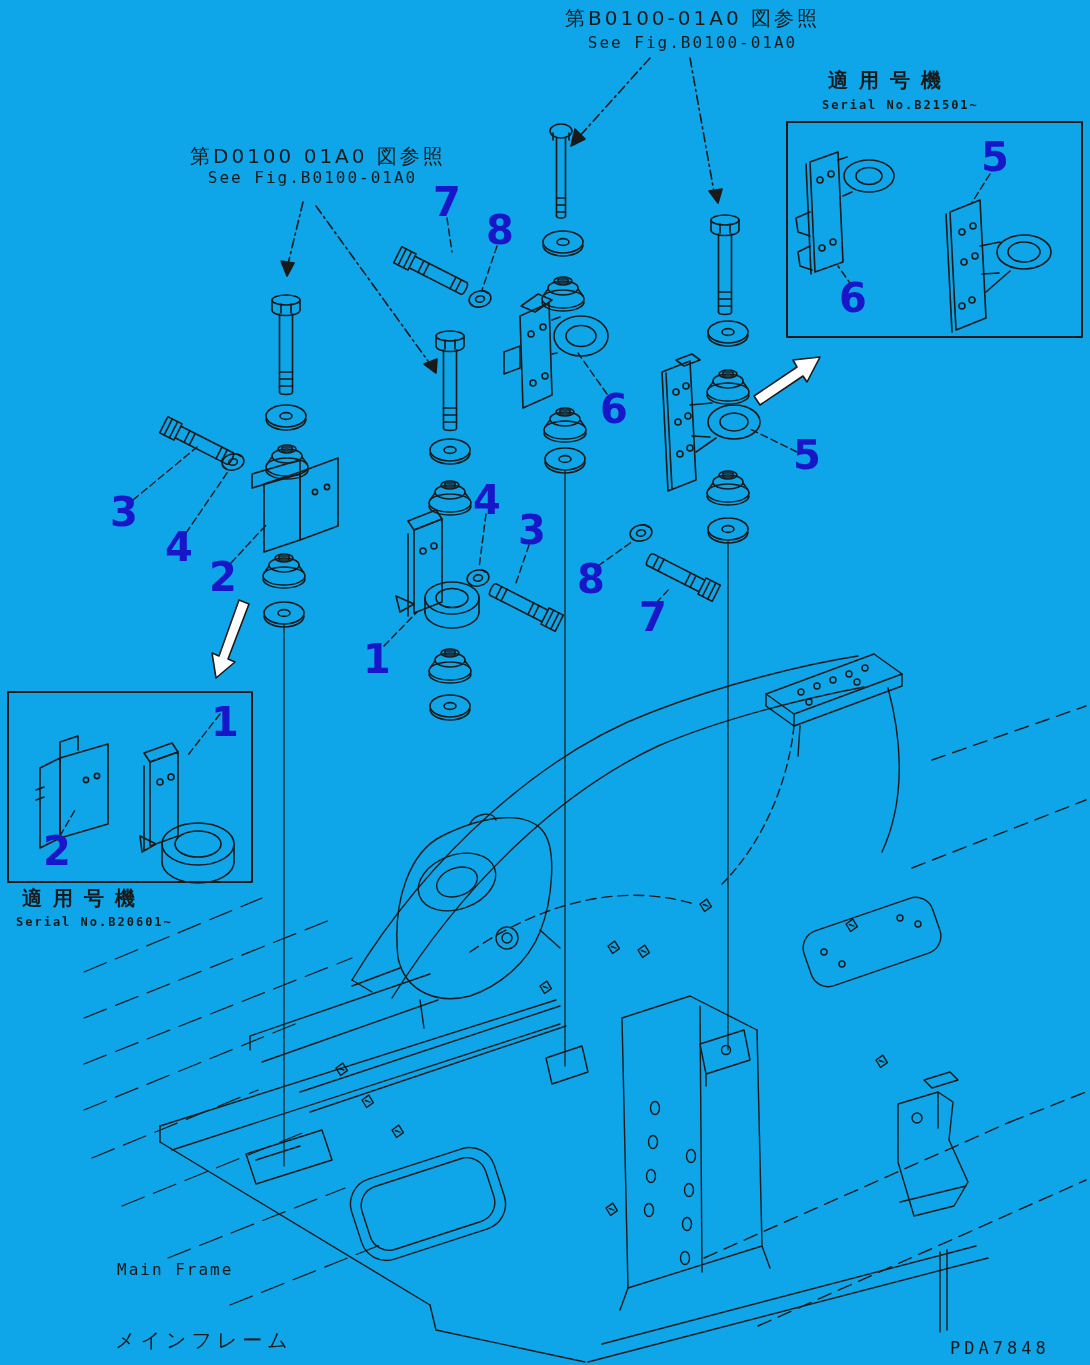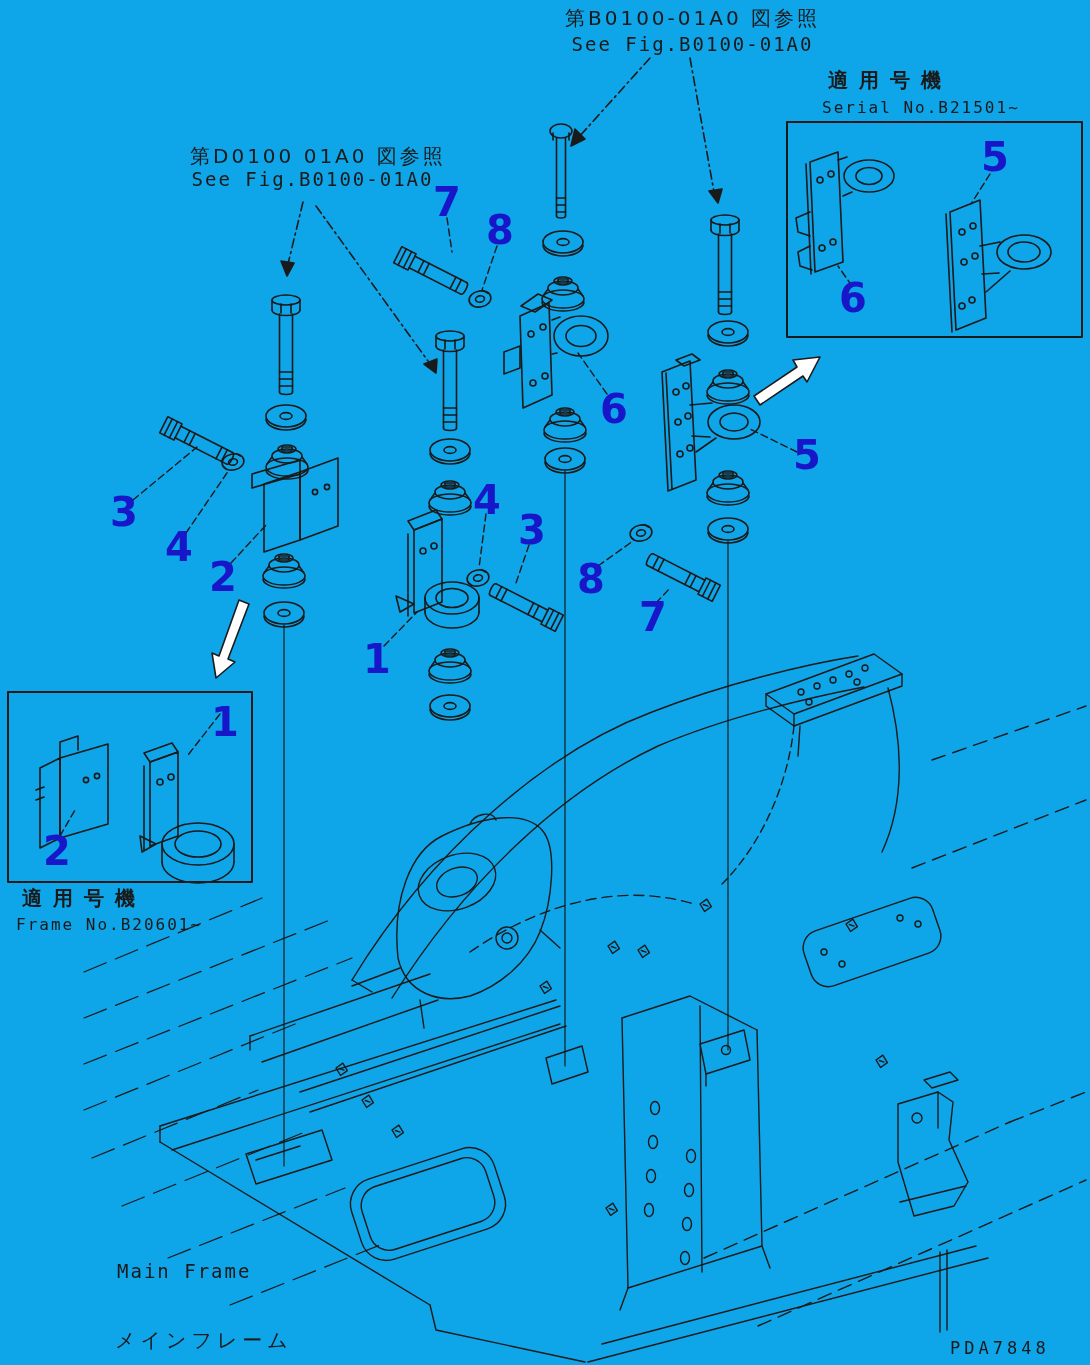--- a/index.html
+++ b/index.html
@@ -1,28 +1,28 @@
 <!DOCTYPE html>
 <html><head>
 <meta charset="utf-8">
 <style>
   html,body{margin:0;padding:0;background:#e8e8e8;}
   .stage{position:relative;width:1090px;height:1365px;background:#0ea5e9;overflow:hidden;
          font-family:"DejaVu Sans Mono","Liberation Mono",monospace;color:#1a1a1a;}
   .stage svg{position:absolute;left:0;top:0;}
   .lbl{position:absolute;white-space:pre;line-height:1.25;}
-  .en{font-size:19px;letter-spacing:2px;}
+  .en{font-size:16px;letter-spacing:2px;}
   .jp{font-family:"DejaVu Sans","Liberation Sans",sans-serif;font-size:20px;letter-spacing:3px;}
   .jp.wide{letter-spacing:11px;font-weight:bold;}
   .center{text-align:center;}
   .callout{position:absolute;transform:translate(-50%,-50%);
            font-family:"DejaVu Sans","Liberation Sans",sans-serif;
            font-weight:bold;font-size:40px;color:var(--callout,#1717c9);}
   .code{font-size:17px;letter-spacing:4px;}
-  .serial-en{font-size:16px;letter-spacing:2px;}
+  .serial-en{font-size:12px;letter-spacing:2px;font-weight:bold;}
 </style>
 </head>
 <body>
 
 <div class="stage" style="--callout: #1717c9;">
 
 <svg width="1090" height="1365" viewBox="0 0 1090 1365" fill="none" stroke="#1a1a1a" stroke-width="1.6" stroke-linecap="round" stroke-linejoin="round">
   <defs>
     <g id="vhead">
       <ellipse cx="0" cy="-8" rx="14" ry="5"></ellipse>
@@ -424,21 +424,21 @@
 <div class="lbl jp center" style="left:545px;top:6px;width:295px;">第B0100-01A0 図参照</div>
 <div class="lbl en center" style="left:545px;top:33px;width:295px;">See Fig.B0100-01A0</div>
 
 <div class="lbl jp wide" style="left:828px;top:68px;">適用号機</div>
 <div class="lbl serial-en" style="left:822px;top:98px;">Serial No.B21501~</div>
 
 <div class="lbl jp center" style="left:190px;top:144px;width:245px;">第D0100 01A0 図参照</div>
 <div class="lbl en center" style="left:190px;top:168px;width:245px;">See Fig.B0100-01A0</div>
 
 <div class="lbl jp wide" style="left:22px;top:886px;">適用号機</div>
-<div class="lbl serial-en" style="left:16px;top:915px;">Frame No.B20601~</div>
+<div class="lbl serial-en" style="left:16px;top:915px;">Serial No.B20601~</div>
 
 <div class="lbl jp" style="left:115px;top:1288px;letter-spacing:5px;margin-top:40px;">メインフレーム</div>
 <div class="lbl en" style="left:117px;top:1260px;">Main Frame</div>
 
 <div class="lbl code" style="left:950px;top:1330px;margin-top:8px;">PDA7848</div>
 
 <span class="callout" style="left:447px;top:202px;">7</span>
 <span class="callout" style="left:500px;top:230px;">8</span>
 <span class="callout" style="left:614px;top:409px;">6</span>
 <span class="callout" style="left:995px;top:157px;">5</span>

